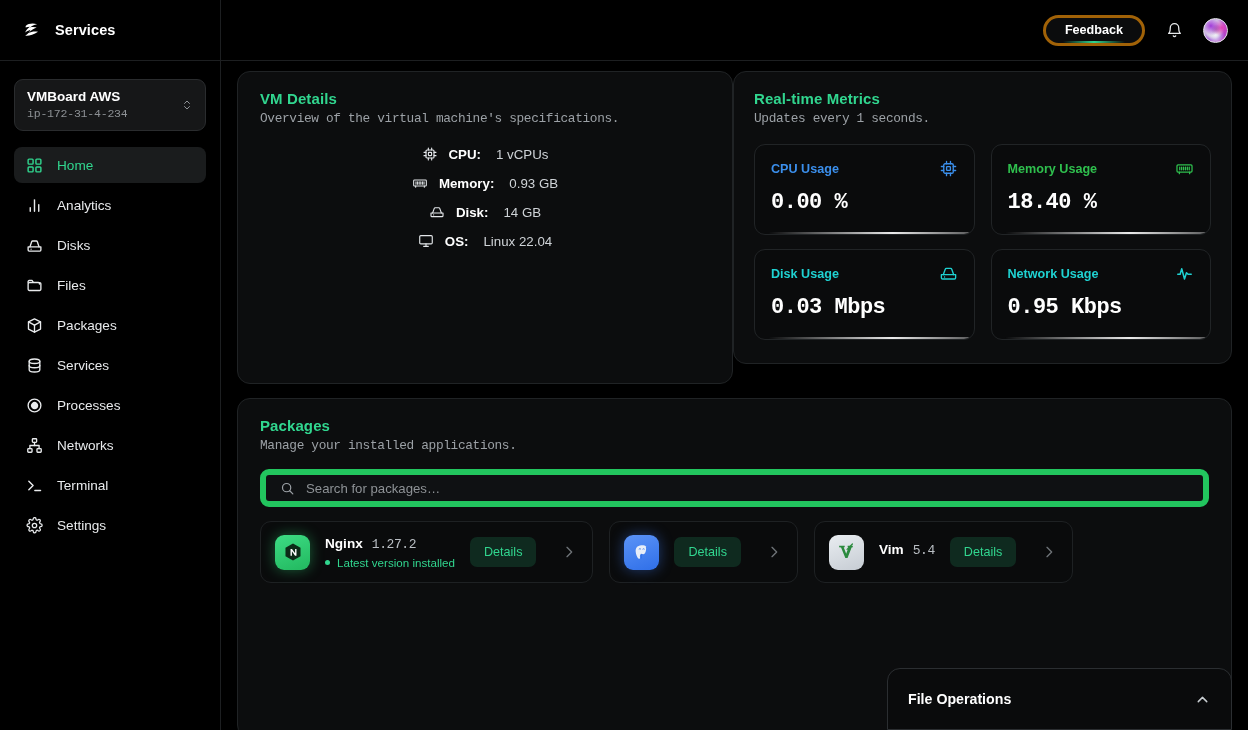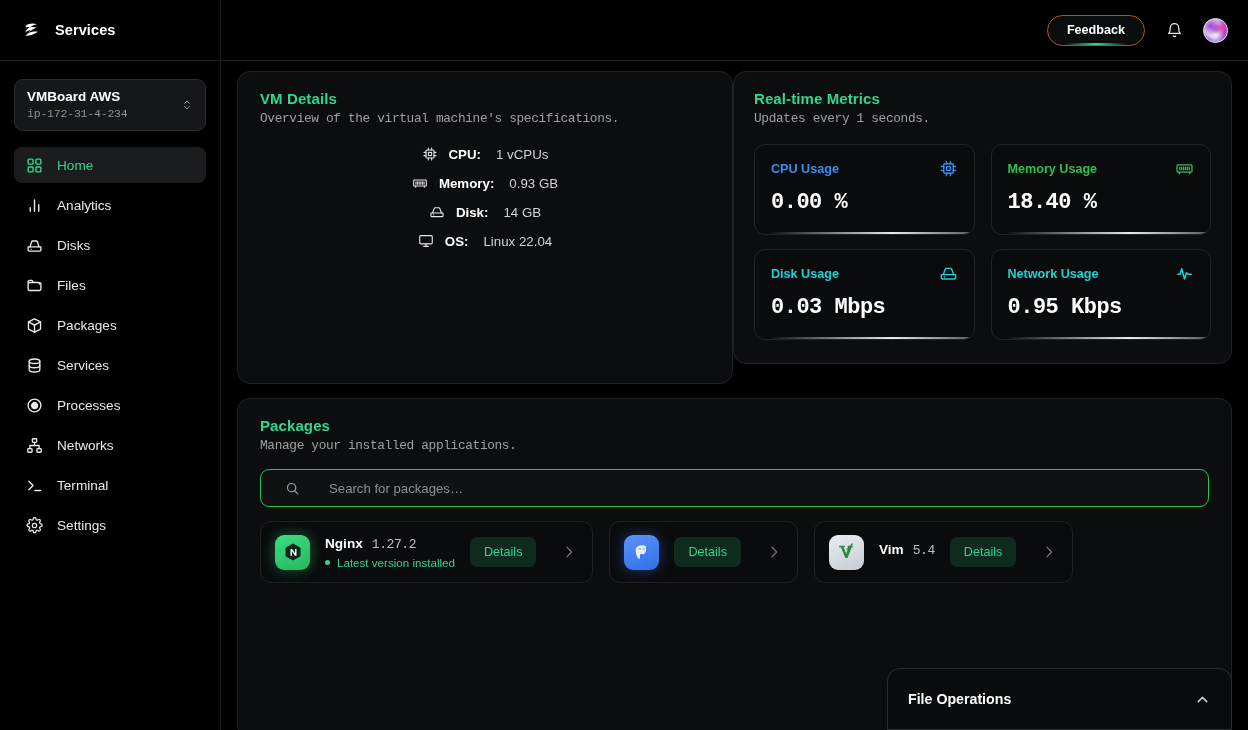--- a/index.html
+++ b/index.html
@@ -62,21 +62,21 @@
     height: 61px; flex:0 0 61px;
     display:flex; align-items:center; justify-content:flex-end; gap: 16px;
     padding: 0 20px;
     border-bottom: 1px solid #1d1f21;
   }
   .feedback-btn {
     position: relative;
     height: 31px; padding: 0 19px;
     border-radius: 16px;
     background: #0b0c0d;
-    border: 1px solid #a16207;
+    border: 3px solid #a16207;
     color:#fff; font-size:12.6px; font-weight:700;
     display:flex; align-items:center; cursor:pointer;
     overflow:hidden;
   }
   .feedback-btn::after {
     content:""; position:absolute; left:18%; right:18%; bottom:0; height:1.5px;
     background: linear-gradient(90deg, rgba(49,214,143,0) 0%, #31d68f 50%, rgba(49,214,143,0) 100%);
   }
   .bell-btn { width:26px; height:26px; display:flex; align-items:center; justify-content:center; cursor:pointer; color:#e8eaec;}
   .avatar {
@@ -137,22 +137,22 @@
   .metric-value {
     margin-top: 12px; color:#fff; font-size:22px; font-weight:700;
     font-family:"Liberation Mono", monospace; letter-spacing: -.5px;
   }
 
   
   .pkg-card { margin-top: 14px; padding: 18px 22px 18px 22px; height: 340px; }
   .search {
     margin-top: 16px;
     height: 38px; border-radius: 9px;
-    background:#0f1113; border:1px solid #22c55e;
-    display:flex; align-items:center; gap:29px; padding: 0 24px;
+    background:#0f1113; border:6px solid #22c55e;
+    display:flex; align-items:center; gap:11px; padding: 0 14px;
     cursor:text;
   }
   .search .ico { width:15px; height:15px; color:#9ca1a6; flex:0 0 15px;}
   .search input {
     flex:1 1 auto; background:transparent; border:0; outline:0;
     color:#d4d8dc; font-size:13.2px; font-family:"Liberation Sans", sans-serif;
   }
   .search input::placeholder { color:#8e9296; }
 
   .pkg-list { margin-top:14px; display:flex; flex-direction:row; gap:16px; }

